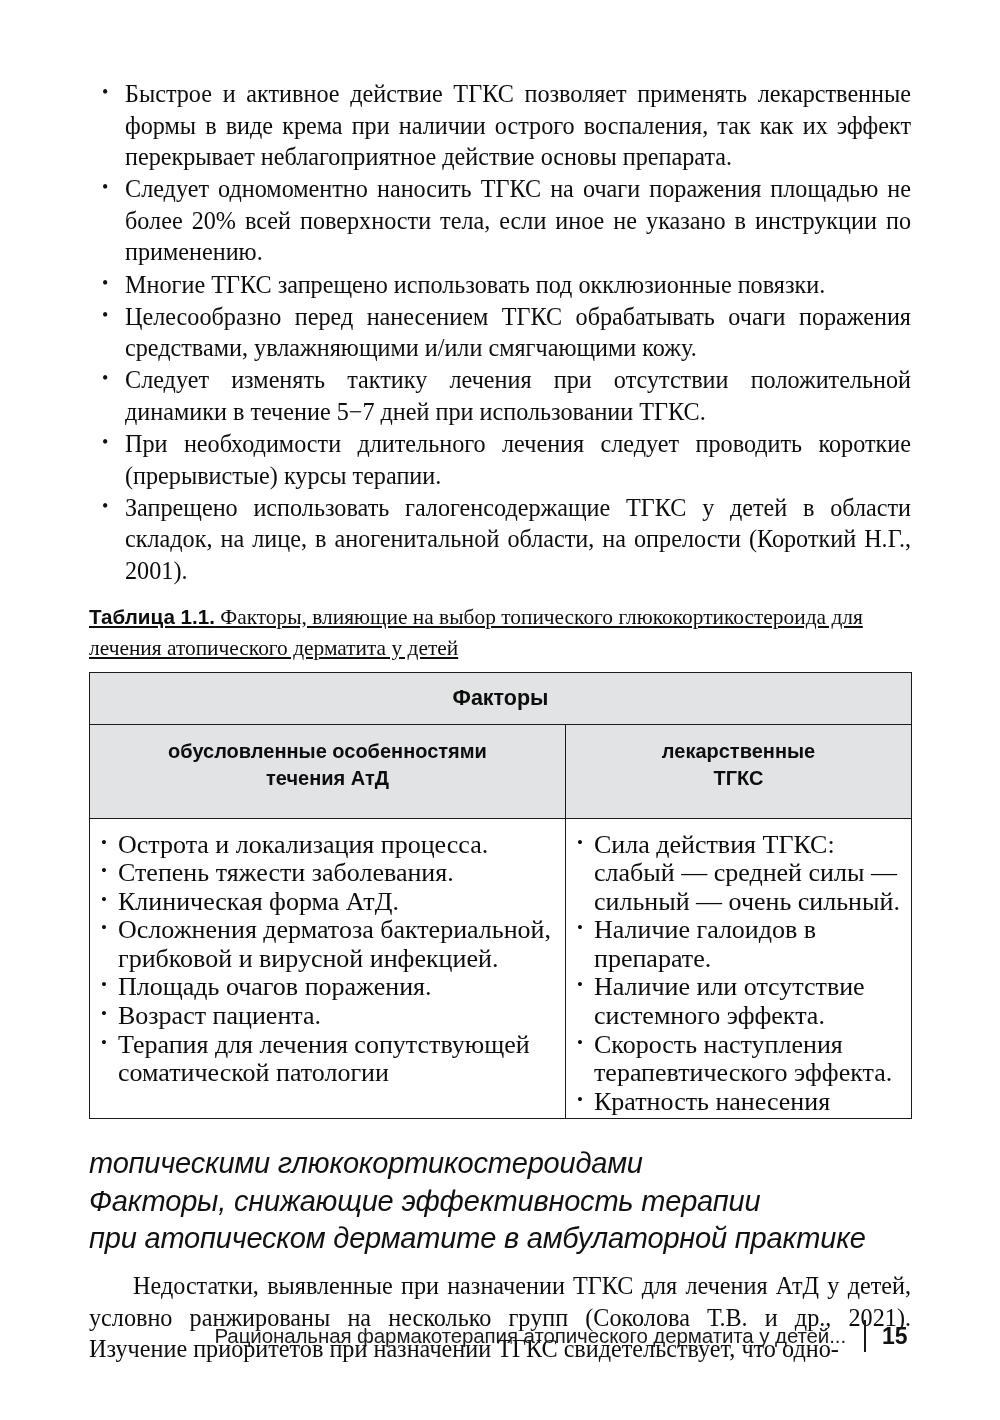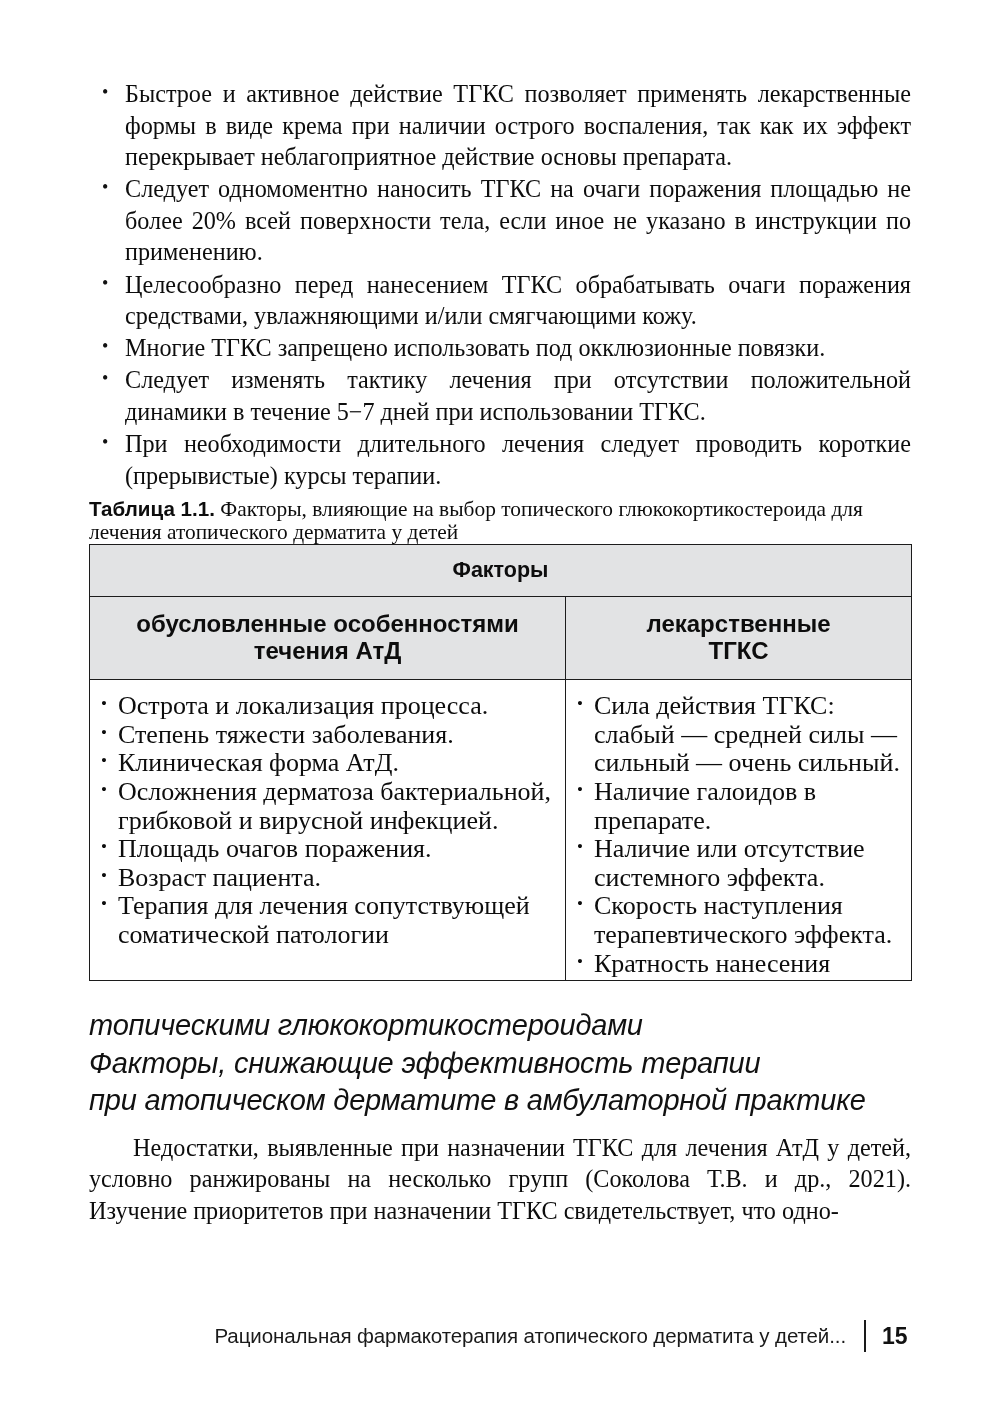--- a/index.html
+++ b/index.html
@@ -51,59 +51,61 @@
     position: absolute;
     left: 13px;
     top: -1px;
     font-size: 18px;
     line-height: 31.6px;
     color: #111;
   }
 
   
   .table-caption {
-    margin-top: 6px;
+    margin-top: 14px;
     font-size: 21.4px;
-    line-height: 23px;
+    line-height: 31px;
     width: 820px;
+    text-decoration: underline;
   }
   .table-caption .cap-label {
     font-family: "Liberation Sans", "DejaVu Sans", sans-serif;
     font-weight: bold;
     font-size: 20.6px;
   }
   .table-caption .cap-text {
     font-family: "Liberation Serif", "DejaVu Serif", serif;
   }
 
   
   table.factors {
     border-collapse: collapse;
     width: 822px;
+    margin-top: 8px;
     table-layout: fixed;
   }
   table.factors th,
   table.factors td {
     border: 1.3px solid #1c1c1c;
     vertical-align: top;
   }
   table.factors th {
     background: #e2e3e4;
     font-family: "Liberation Sans", "DejaVu Sans", sans-serif;
     font-weight: bold;
     text-align: center;
   }
   th.th-top {
     font-size: 21.5px;
     padding: 12px 6px 13px 6px;
     line-height: 26px;
   }
   th.th-sub {
-    font-size: 24px;
-    padding: 13px 6px 15px 6px;
+    font-size: 20px;
+    padding: 13px 6px 26px 6px;
     line-height: 27px;
   }
   td.cell {
     padding: 12px 10px 2px 10px;
     font-size: 26px;
     line-height: 28.6px;
   }
   td.cell ul {
     list-style: none;
     margin: 0;
@@ -180,24 +182,25 @@
 </head>
 <body>
 
 <div class="page">
 
   <div class="content">
 
     <ul class="bullets">
       <li><span>Быстрое и активное действие ТГКС позволяет применять лекарственные формы в виде крема при наличии острого воспаления, так как их эффект перекрывает неблагоприятное действие основы препарата.</span></li>
       <li><span>Следует одномоментно наносить ТГКС на очаги поражения площадью не более 20% всей поверхности тела, если иное не указано в инструкции по применению.</span></li>
+      <li><span>Многие ТГКС запрещено использовать под окклюзионные повязки.</span></li>
       <li><span>Целесообразно перед нанесением ТГКС обрабатывать очаги поражения средствами, увлажняющими и/или смягчающими кожу.</span></li>
-      <li><span>Многие ТГКС запрещено использовать под окклюзионные повязки.</span></li>
       <li><span>Следует изменять тактику лечения при отсутствии положительной динамики в течение 5−7 дней при использовании ТГКС.</span></li>
       <li><span>При необходимости длительного лечения следует проводить короткие (прерывистые) курсы терапии.</span></li>
+      <li><span>Запрещено использовать галогенсодержащие ТГКС у детей в области складок, на лице, в аногенитальной области, на опрелости (Короткий Н.Г., 2001).</span></li>
     </ul>
 
     <div class="table-caption">
       <span class="cap-label">Таблица 1.1.</span><span class="cap-text"> Факторы, влияющие на выбор топического глюкокортикостероида для лечения атопического дерматита у детей</span>
     </div>
 
     <table class="factors">
       <colgroup>
         <col class="c1">
         <col class="c2">

